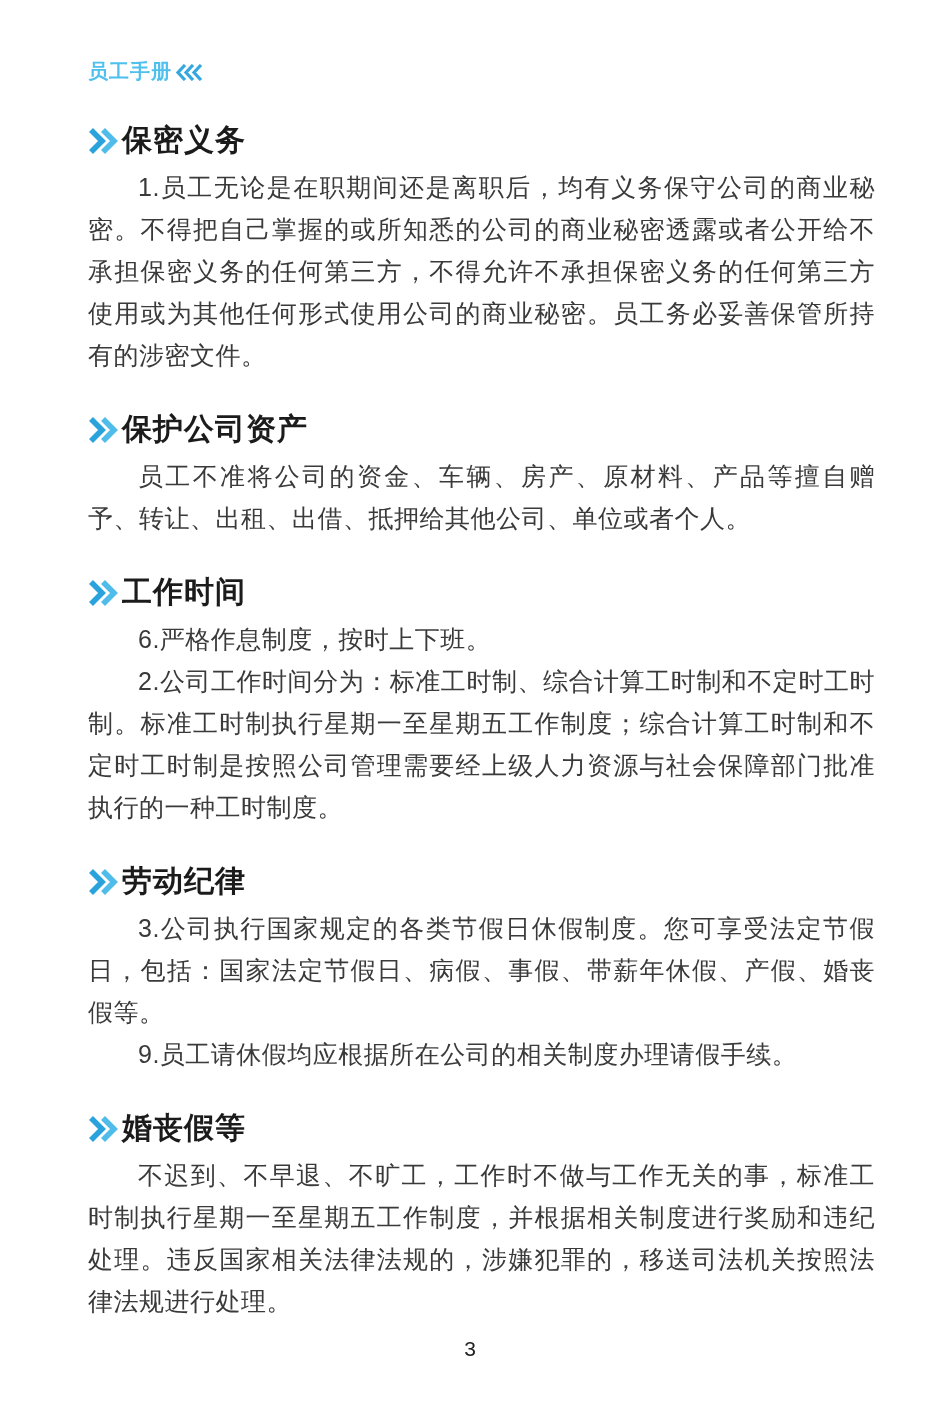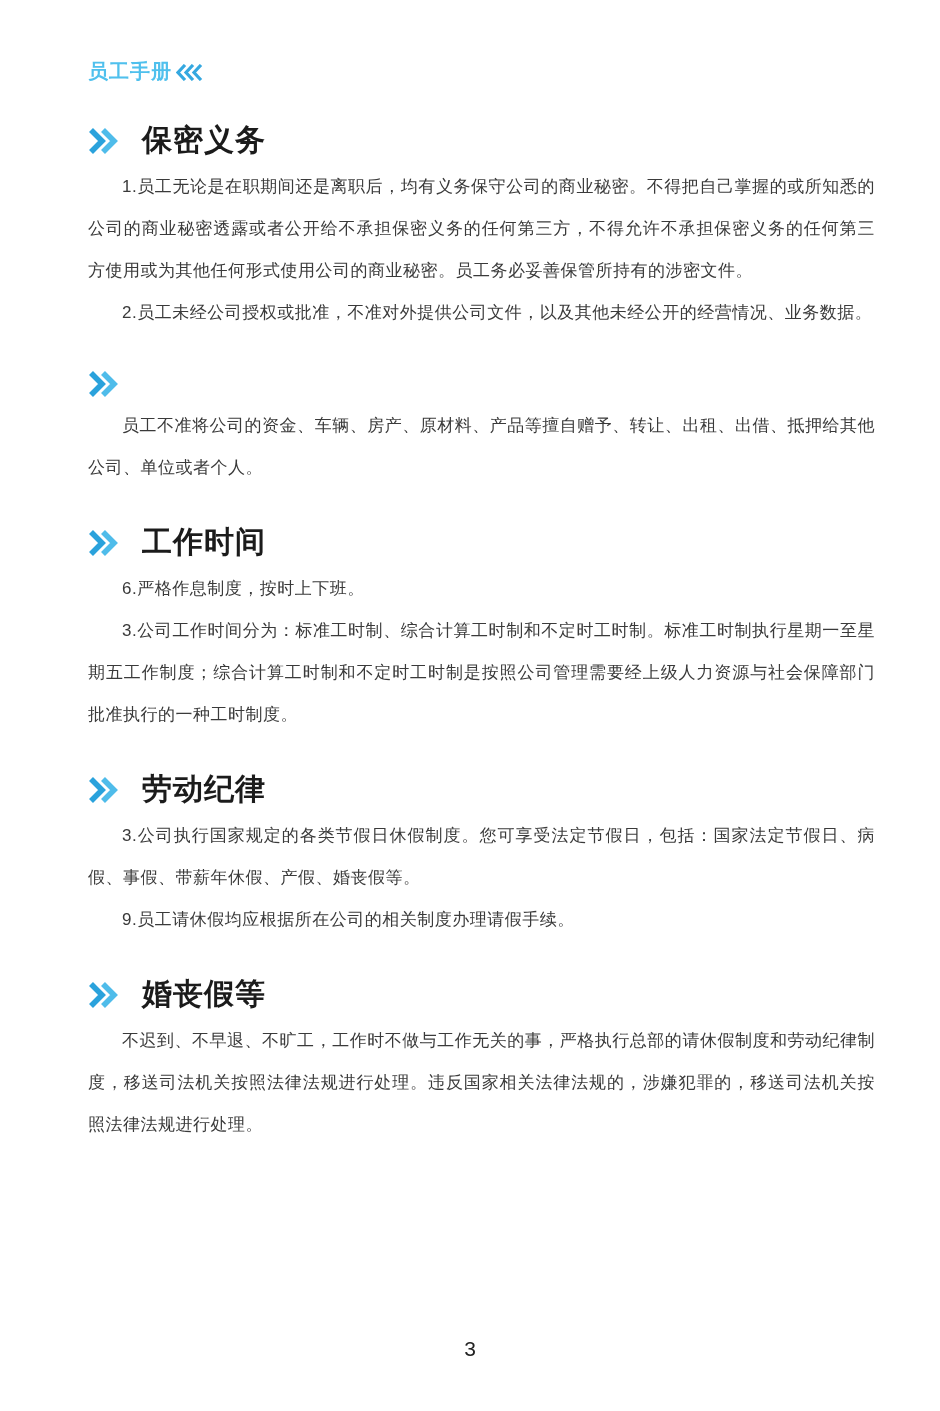--- a/index.html
+++ b/index.html
@@ -27,33 +27,33 @@
     letter-spacing: 1px;
   }
   .hdr-chev { display: block; margin-top: 2px; }
 
   .sec { margin-top: 35px; }
   .sec-first { margin-top: 38px; }
 
   .sec-title {
     display: flex;
     align-items: center;
-    gap: 24px;
+    gap: 4px;
     margin: 0 0 8px 0;
     font-size: 30px;
     line-height: 36px;
     font-weight: 700;
     color: #1b1b1b;
     letter-spacing: 1px;
   }
   .sec-chev { display: block; flex: 0 0 auto; margin-top: 2px; }
 
   .body-p {
     margin: 0;
-    font-size: 17px;
+    font-size: 25px;
     line-height: 42px;
     color: #3a3a3a;
     text-align: justify;
     text-justify: inter-character;
     text-indent: 2em;
     letter-spacing: 0.5px;
   }
 
   .page-number {
     position: absolute;
@@ -82,43 +82,43 @@
 
     <section class="sec sec-first">
       <h2 class="sec-title">
         <svg class="sec-chev" width="30" height="26" viewBox="0 0 30 26" aria-hidden="true">
           <path d="M3 2 L14 13 L3 24" fill="none" stroke="#2AA2DC" stroke-width="5.6"></path>
           <path d="M15 2 L26 13 L15 24" fill="none" stroke="#4FBCEA" stroke-width="5.6"></path>
         </svg>
         <span>保密义务</span>
       </h2>
       <p class="body-p">1.员工无论是在职期间还是离职后，均有义务保守公司的商业秘密。不得把自己掌握的或所知悉的公司的商业秘密透露或者公开给不承担保密义务的任何第三方，不得允许不承担保密义务的任何第三方使用或为其他任何形式使用公司的商业秘密。员工务必妥善保管所持有的涉密文件。</p>
-      <p class="body-p">2.员工未经公司授权或批准，不准对外提供公司文件，以及其他未经公开的经营情况、业务数据。</p>
     </section>
 
     <section class="sec">
       <h2 class="sec-title">
         <svg class="sec-chev" width="30" height="26" viewBox="0 0 30 26" aria-hidden="true">
           <path d="M3 2 L14 13 L3 24" fill="none" stroke="#2AA2DC" stroke-width="5.6"></path>
           <path d="M15 2 L26 13 L15 24" fill="none" stroke="#4FBCEA" stroke-width="5.6"></path>
         </svg>
+        <span>保护公司资产</span>
       </h2>
       <p class="body-p">员工不准将公司的资金、车辆、房产、原材料、产品等擅自赠予、转让、出租、出借、抵押给其他公司、单位或者个人。</p>
     </section>
 
     <section class="sec">
       <h2 class="sec-title">
         <svg class="sec-chev" width="30" height="26" viewBox="0 0 30 26" aria-hidden="true">
           <path d="M3 2 L14 13 L3 24" fill="none" stroke="#2AA2DC" stroke-width="5.6"></path>
           <path d="M15 2 L26 13 L15 24" fill="none" stroke="#4FBCEA" stroke-width="5.6"></path>
         </svg>
         <span>工作时间</span>
       </h2>
       <p class="body-p">6.严格作息制度，按时上下班。</p>
-      <p class="body-p">3.公司工作时间分为：标准工时制、综合计算工时制和不定时工时制。标准工时制执行星期一至星期五工作制度；综合计算工时制和不定时工时制是按照公司管理需要经上级人力资源与社会保障部门批准执行的一种工时制度。</p>
+      <p class="body-p">2.公司工作时间分为：标准工时制、综合计算工时制和不定时工时制。标准工时制执行星期一至星期五工作制度；综合计算工时制和不定时工时制是按照公司管理需要经上级人力资源与社会保障部门批准执行的一种工时制度。</p>
     </section>
 
     <section class="sec">
       <h2 class="sec-title">
         <svg class="sec-chev" width="30" height="26" viewBox="0 0 30 26" aria-hidden="true">
           <path d="M3 2 L14 13 L3 24" fill="none" stroke="#2AA2DC" stroke-width="5.6"></path>
           <path d="M15 2 L26 13 L15 24" fill="none" stroke="#4FBCEA" stroke-width="5.6"></path>
         </svg>
         <span>劳动纪律</span>
       </h2>
@@ -127,19 +127,19 @@
     </section>
 
     <section class="sec">
       <h2 class="sec-title">
         <svg class="sec-chev" width="30" height="26" viewBox="0 0 30 26" aria-hidden="true">
           <path d="M3 2 L14 13 L3 24" fill="none" stroke="#2AA2DC" stroke-width="5.6"></path>
           <path d="M15 2 L26 13 L15 24" fill="none" stroke="#4FBCEA" stroke-width="5.6"></path>
         </svg>
         <span>婚丧假等</span>
       </h2>
-      <p class="body-p">不迟到、不早退、不旷工，工作时不做与工作无关的事，严格执行总部的请休假制度和劳动纪律制度，移送司法机关按照法律法规进行处理。违反国家相关法律法规的，涉嫌犯罪的，移送司法机关按照法律法规进行处理。</p>
+      <p class="body-p">不迟到、不早退、不旷工，工作时不做与工作无关的事，标准工时制执行星期一至星期五工作制度，并根据相关制度进行奖励和违纪处理。违反国家相关法律法规的，涉嫌犯罪的，移送司法机关按照法律法规进行处理。</p>
     </section>
 
   </div>
 
   <div class="page-number">3</div>
 </div>
 
 </body></html>

